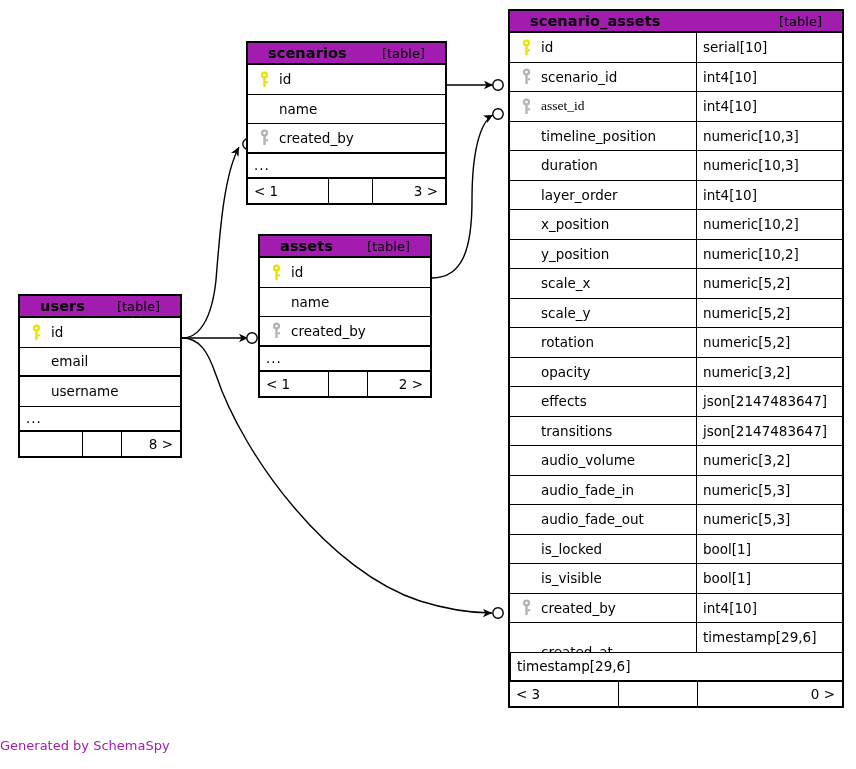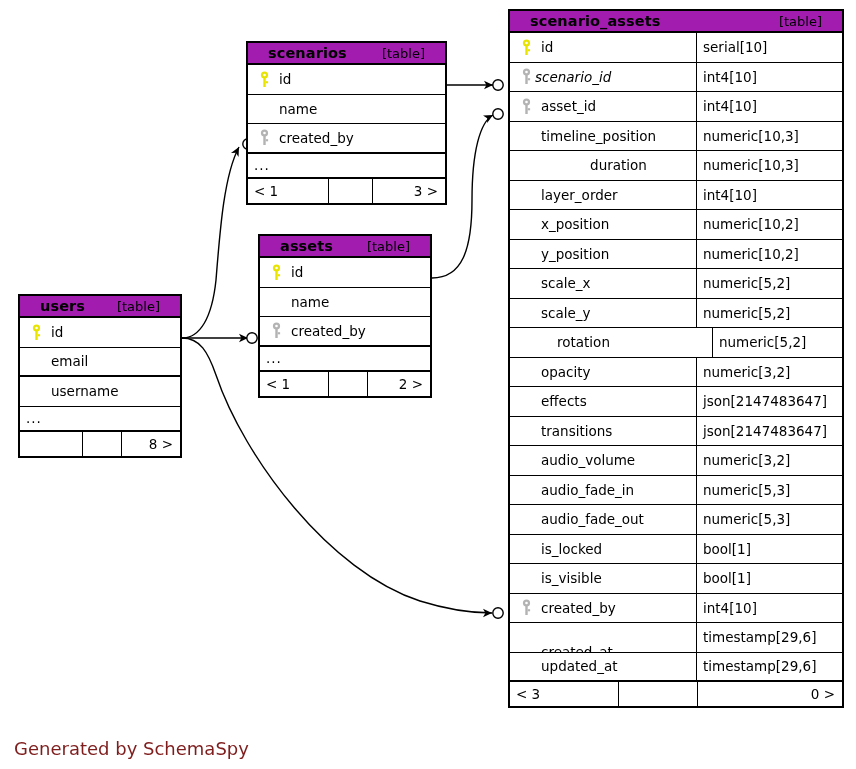--- a/index.html
+++ b/index.html
@@ -124,24 +124,24 @@
     font-size: 13.5px;
     overflow: hidden;
     white-space: nowrap;
   }
   .footer .fleft { padding-left: 6px; justify-content: flex-start; }
   .footer .fmid  { border-left: 1px solid #000; border-right: 1px solid #000; }
   .footer .fright{ padding-right: 7px; justify-content: flex-end; }
 
   .caption {
     position: absolute;
-    left: 14px;
+    left: 0;
     top: 738px;
-    font-size: 18px;
-    color: #7f1d1d;
+    font-size: 13px;
+    color: #a21caf;
     z-index: 3;
     white-space: nowrap;
   }
 </style>
 </head>
 <body>
 
 <div id="diagram">
 
   <svg id="edges" viewBox="0 0 856 769" xmlns="http://www.w3.org/2000/svg">
@@ -193,47 +193,47 @@
         <div class="row">
           <div class="col-name" style="width:186px;">
             <span class="keyslot">
               <svg width="11" height="17" viewBox="0 0 11 17">
                 <circle cx="5.5" cy="4" r="3.6" fill="#b3b3b3"></circle>
                 <circle cx="5.5" cy="4" r="1.3" fill="#ffffff"></circle>
                 <rect x="4.3" y="6.6" width="2.4" height="9.4" fill="#b3b3b3"></rect>
                 <rect x="6.7" y="10.2" width="2.4" height="2.1" fill="#b3b3b3"></rect>
               </svg>
             </span>
-            <span style="font-style:italic;">scenario_id</span>
+            <span style="margin-left:6px;">scenario_id</span>
           </div>
           <div class="col-type" style="flex:1;">int4[10]</div>
         </div>
         <div class="row">
-          <div class="col-name" style="width:186px;">
+          <div class="col-name" style="width:186px;font-family:Liberation Serif, serif;">
             <span class="keyslot">
               <svg width="11" height="17" viewBox="0 0 11 17">
                 <circle cx="5.5" cy="4" r="3.6" fill="#b3b3b3"></circle>
                 <circle cx="5.5" cy="4" r="1.3" fill="#ffffff"></circle>
                 <rect x="4.3" y="6.6" width="2.4" height="9.4" fill="#b3b3b3"></rect>
                 <rect x="6.7" y="10.2" width="2.4" height="2.1" fill="#b3b3b3"></rect>
               </svg>
             </span>
             <span style="margin-left:6px;">asset_id</span>
           </div>
           <div class="col-type" style="flex:1;">int4[10]</div>
         </div>
         <div class="row">
           <div class="col-name" style="width:186px;">
             <span class="keyslot"></span>
             <span style="margin-left:6px;">timeline_position</span>
           </div>
           <div class="col-type" style="flex:1;">numeric[10,3]</div>
         </div>
         <div class="row">
-          <div class="col-name" style="width:186px;justify-content:center;">
+          <div class="col-name" style="width:186px;">
             <span class="keyslot"></span>
             <span style="margin-left:6px;">duration</span>
           </div>
           <div class="col-type" style="flex:1;">numeric[10,3]</div>
         </div>
         <div class="row">
           <div class="col-name" style="width:186px;">
             <span class="keyslot"></span>
             <span style="margin-left:6px;">layer_order</span>
           </div>
@@ -261,21 +261,21 @@
           <div class="col-type" style="flex:1;">numeric[5,2]</div>
         </div>
         <div class="row">
           <div class="col-name" style="width:186px;">
             <span class="keyslot"></span>
             <span style="margin-left:6px;">scale_y</span>
           </div>
           <div class="col-type" style="flex:1;">numeric[5,2]</div>
         </div>
         <div class="row">
-          <div class="col-name" style="width:186px;margin-left:16px;">
+          <div class="col-name" style="width:186px;">
             <span class="keyslot"></span>
             <span style="margin-left:6px;">rotation</span>
           </div>
           <div class="col-type" style="flex:1;">numeric[5,2]</div>
         </div>
         <div class="row">
           <div class="col-name" style="width:186px;">
             <span class="keyslot"></span>
             <span style="margin-left:6px;">opacity</span>
           </div>
@@ -345,24 +345,20 @@
           <div class="col-type" style="flex:1;">int4[10]</div>
         </div>
         <div class="row">
           <div class="col-name" style="width:186px;">
             <span class="keyslot"></span>
             <span style="margin-left:6px;margin-top:30px;">created_at</span>
           </div>
           <div class="col-type" style="flex:1;">timestamp[29,6]</div>
         </div>
         <div class="row last-col-row">
-          <div class="col-name" style="width:186px;">
-            <span class="keyslot"></span>
-            <span style="margin-left:6px;">updated_at</span>
-          </div>
           <div class="col-type" style="flex:1;">timestamp[29,6]</div>
         </div>
       </div>
     <div class="footer">
       <div class="fcell fleft" style="width:108px;">&lt; 3</div>
       <div class="fcell fmid" style="width:80px;"></div>
       <div class="fcell fright" style="flex:1;">0 &gt;</div>
     </div>
   </div>
 

